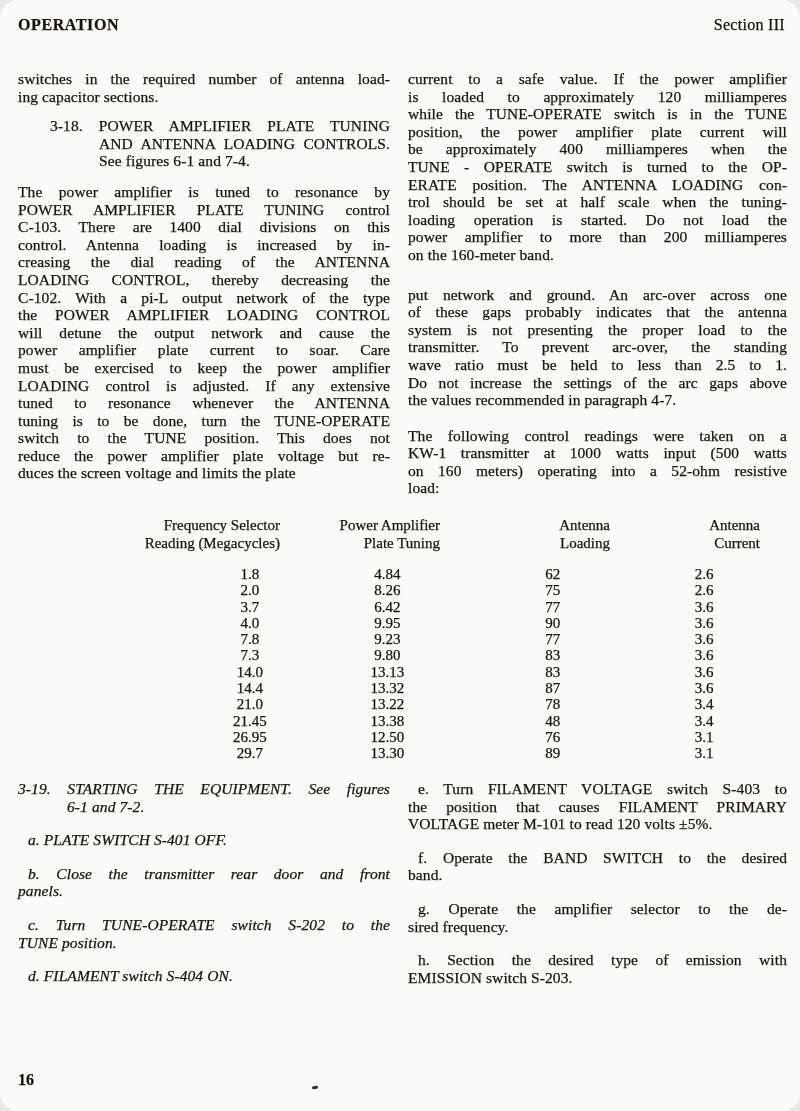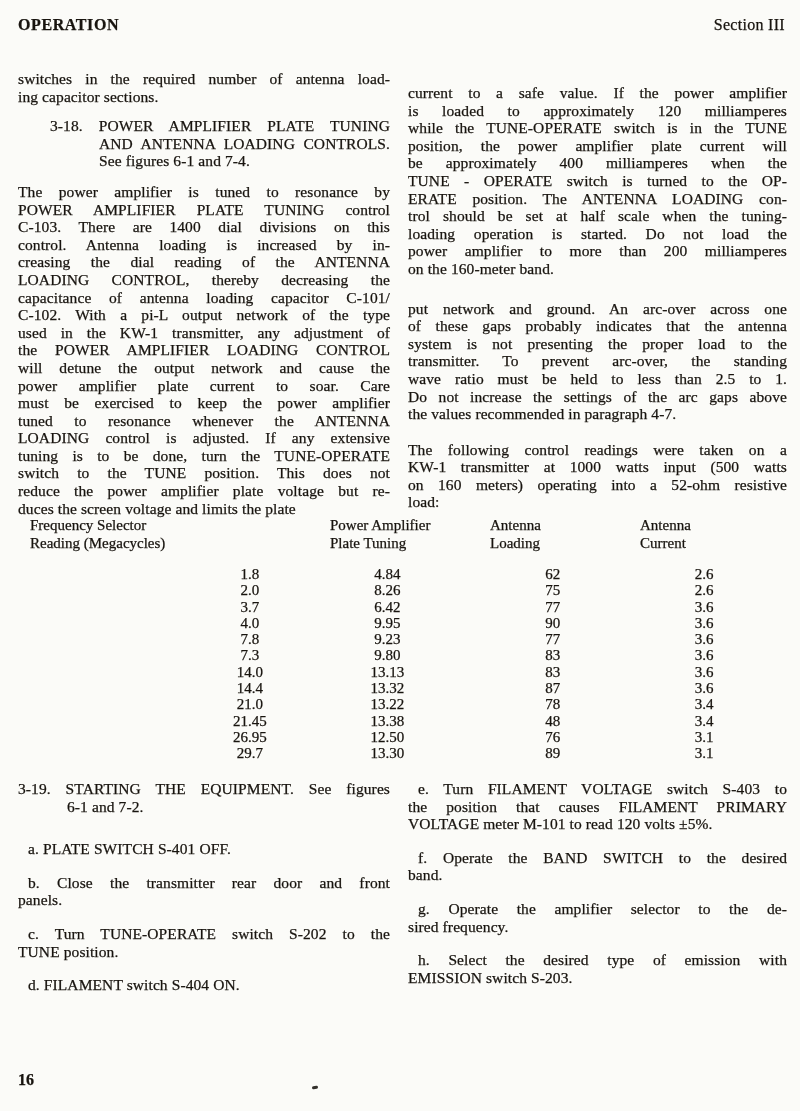--- a/index.html
+++ b/index.html
@@ -9,54 +9,55 @@
   * { margin: 0; padding: 0; box-sizing: border-box; }
   html, body { background: #e8e8e4; }
   .page {
     position: relative;
     width: 800px;
     height: 1111px;
     background: var(--paper);
     font-family: "Liberation Serif", "DejaVu Serif", serif;
     color: var(--ink);
     overflow: hidden;
+    border-radius: 18px;
     -webkit-text-stroke: 0.25px currentColor;
   }
   .running-head {
     position: absolute;
     left: 18px; right: 15px; top: 16px;
     display: flex;
     justify-content: space-between;
     font-size: 16px;
     line-height: 18px;
   }
   .running-head .rh-left { font-weight: bold; letter-spacing: 0.6px; }
   .running-head .rh-right { font-weight: normal; letter-spacing: 0.3px; }
 
   .col {
     position: absolute;
     font-size: 15.5px;
     line-height: 17.6px;
     letter-spacing: 0.1px;
   }
   .col-top-left    { left: 18px;  top: 70px; width: 372px; }
-  .col-top-right   { left: 408px; top: 84px; width: 379px; }
-  .col-bot-left    { left: 18px;  top: 780px; width: 372px; }
+  .col-top-right   { left: 408px; top: 70px; width: 379px; }
+  .col-bot-left    { left: 18px;  top: 780px; width: 372px; font-style: italic; }
   .col-bot-right   { left: 408px; top: 780px; width: 379px; }
 
   .line { min-height: 17.6px; white-space: normal; }
   .line.just { text-align: justify; text-align-last: justify; }
 
   .readings-table {
     position: absolute;
     left: 30px; top: 516px; width: 740px;
     font-size: 15px;
   }
   .thead { display: flex; line-height: 18px; margin-bottom: 14px; }
-  .hcell { text-align: left; }
+  .hcell { text-align: right; }
   .trow { display: flex; line-height: 16.3px; gap: 12px; }
   .tcell { text-align: center; }
   .c1 { width: 300px; }
   .c2 { width: 160px; }
   .c3 { width: 150px; }
   .c4 { width: 130px; }
   .thead .c1 { padding-right: 50px; }
   .thead .c2 { padding-right: 50px; }
   .thead .c3 { padding-right: 30px; }
   .thead .c4 { padding-right: 10px; }
@@ -100,29 +101,27 @@
         <div class="line just" style="padding-left: 49px;">AND ANTENNA LOADING CONTROLS.</div>
         <div class="line" style="padding-left: 49px;">See figures 6-1 and 7-4.</div>
       </div>
       <div class="block" style="margin-top: 13px;">
         <div class="line just">The power amplifier is tuned to resonance by</div>
         <div class="line just">POWER AMPLIFIER PLATE TUNING control</div>
         <div class="line just">C-103.  There are 1400 dial divisions on this</div>
         <div class="line just">control.  Antenna loading is increased by in-</div>
         <div class="line just">creasing the dial reading of the ANTENNA</div>
         <div class="line just">LOADING CONTROL, thereby decreasing the</div>
-        <div class="line just">capacitance of antenna loading capacitor C-101/</div>
         <div class="line just">C-102.  With a pi-L output network of the type</div>
-        <div class="line just">used in the KW-1 transmitter, any adjustment of</div>
         <div class="line just">the POWER AMPLIFIER LOADING CONTROL</div>
         <div class="line just">will detune the output network and cause the</div>
         <div class="line just">power amplifier plate current to soar.  Care</div>
         <div class="line just">must be exercised to keep the power amplifier</div>
+        <div class="line just">LOADING control is adjusted.  If any extensive</div>
         <div class="line just">tuned to resonance whenever the ANTENNA</div>
-        <div class="line just">LOADING control is adjusted.  If any extensive</div>
         <div class="line just">tuning is to be done, turn the TUNE-OPERATE</div>
         <div class="line just">switch to the TUNE position.  This does not</div>
         <div class="line just">reduce the power amplifier plate voltage but re-</div>
         <div class="line">duces the screen voltage and limits the plate</div>
       </div>
     </div>
 
   <div class="col col-top-right">
       <div class="block">
         <div class="line just">current to a safe value.  If the power amplifier</div>
@@ -247,21 +246,21 @@
           <div class="tcell c4">3.1</div>
         </div>
       </div>
   </div>
 
   <div class="col col-bot-left">
       <div class="block">
         <div class="line just">3-19. STARTING THE EQUIPMENT. See figures</div>
         <div class="line" style="padding-left: 49px;">6-1 and 7-2.</div>
       </div>
-      <div class="block" style="margin-top: 25px;">
+      <div class="block" style="margin-top: 16px;">
         <div class="line" style="padding-left: 10px;">a.  PLATE SWITCH S-401 OFF.</div>
       </div>
       <div class="block" style="margin-top: 16px;">
         <div class="line just" style="padding-left: 10px;">b.  Close the transmitter rear door and front</div>
         <div class="line">panels.</div>
       </div>
       <div class="block" style="margin-top: 16px;">
         <div class="line just" style="padding-left: 10px;">c.  Turn TUNE-OPERATE switch S-202 to the</div>
         <div class="line">TUNE position.</div>
       </div>
@@ -278,21 +277,21 @@
       </div>
       <div class="block" style="margin-top: 16px;">
         <div class="line just" style="padding-left: 10px;">f.  Operate the BAND SWITCH to the desired</div>
         <div class="line">band.</div>
       </div>
       <div class="block" style="margin-top: 16px;">
         <div class="line just" style="padding-left: 10px;">g.  Operate the amplifier selector to the de-</div>
         <div class="line">sired frequency.</div>
       </div>
       <div class="block" style="margin-top: 16px;">
-        <div class="line just" style="padding-left: 10px;">h.  Select the desired type of emission with</div>
+        <div class="line just" style="padding-left: 10px;">h.  Section the desired type of emission with</div>
         <div class="line">EMISSION switch S-203.</div>
       </div>
     </div>
 
   <div class="page-number">16</div>
 
   <div class="speck"></div>
 
 </div>
 

